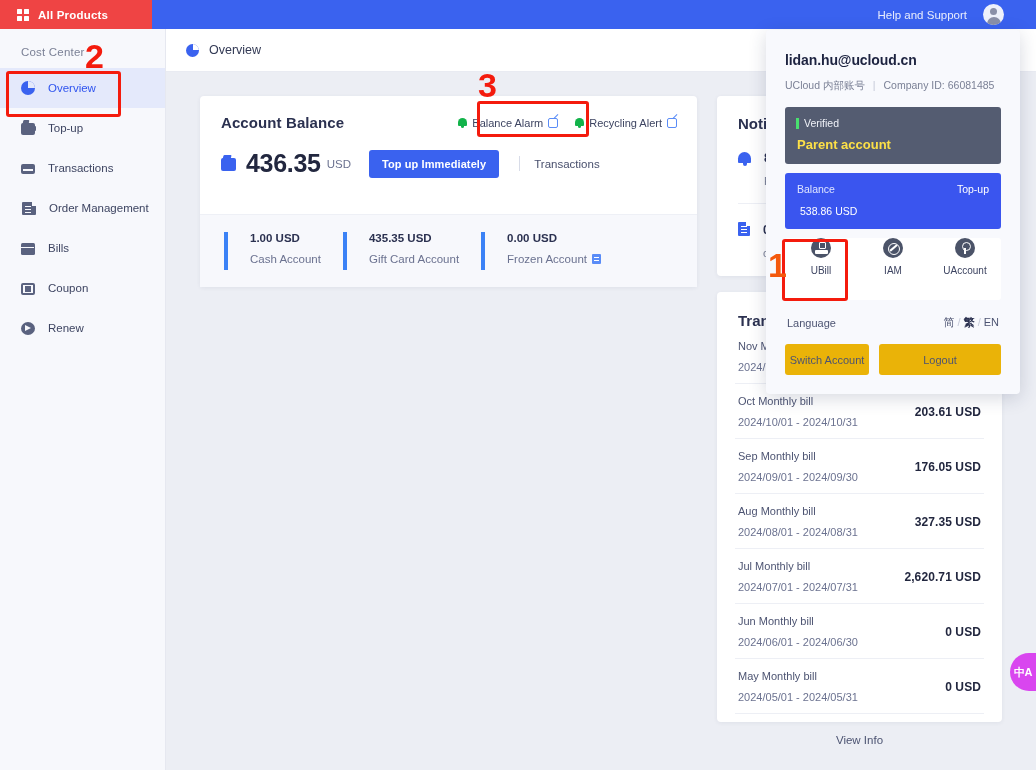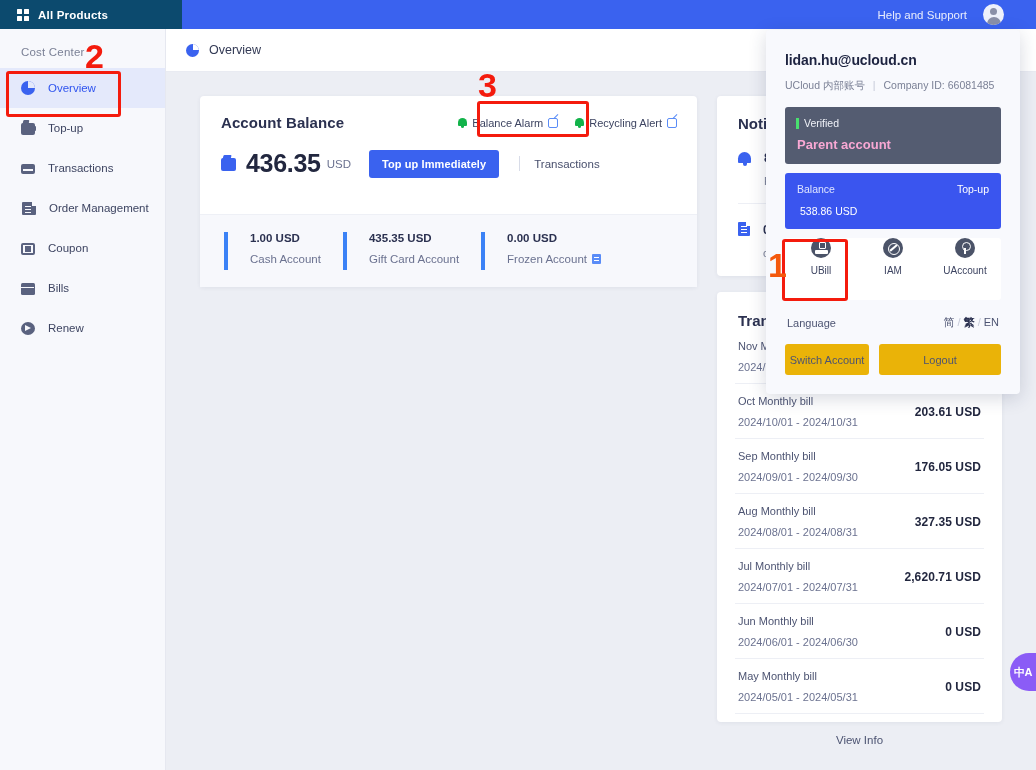--- a/index.html
+++ b/index.html
@@ -11,21 +11,21 @@
   }
   #app { position: relative; width: 1036px; height: 770px; }
 
   
   .topbar {
     position: absolute; top: 0; left: 0; width: 1036px; height: 29px;
     background: #3a62ef; display: flex; align-items: center;
     z-index: 40;
   }
   .allprod {
-    width: 182px; height: 29px; background: #0c4a6e;
+    width: 152px; height: 29px; background: #ef4444;
     display: flex; align-items: center; gap: 9px; padding-left: 17px;
     color: #fff; font-size: 11.5px; font-weight: 600; letter-spacing: .2px;
     cursor: pointer;
   }
   .grid-icon { display: grid; grid-template-columns: 5px 5px; grid-template-rows: 5px 5px; gap: 2px; }
   .grid-icon i { background: #fff; border-radius: .5px; display: block; }
   .topbar-right {
     margin-left: auto; display: flex; align-items: center; gap: 16px;
     padding-right: 32px;
   }
@@ -171,21 +171,21 @@
     z-index: 50; padding: 0 19px;
   }
   .acct-email { font-size:14px; font-weight:bold; color:#1d2340; padding-top:22px; letter-spacing:-.1px; }
   .acct-meta { font-size:10.5px; color:#7b8196; margin-top:11px; }
   .acct-meta .sep { color:#c5c9d8; margin:0 5px; }
   .verif-box {
     margin-top:14px; background:#545c71; border-radius:3px; height:57px; padding:10px 0 0 11px; position:relative;
   }
   .verif-tag { font-size:10.5px; color:#f0f2f8; padding-left:8px; position:relative; }
   .verif-tag::before { content:""; position:absolute; left:0; top:1px; width:2.5px; height:11px; background:#49e06f; }
-  .verif-main { font-size:13px; font-weight:bold; color:#f9a8d4; margin-top:8px; padding-left:1px; }
+  .verif-main { font-size:13px; font-weight:bold; color:#fde047; margin-top:8px; padding-left:1px; }
   .balance-box {
     margin-top:9px; background:#3a55ef; border-radius:3px; height:56px; padding:10px 12px 0 12px;
   }
   .bb-head { display:flex; align-items:center; }
   .bb-label { font-size:10.5px; color:#dfe5ff; }
   .bb-topup { margin-left:auto; font-size:10.5px; color:#fff; cursor:pointer; }
   .bb-amt { margin-top:6px; font-size:15px; font-weight:bold; color:#fff; }
   .bb-amt span { font-size:10.5px; font-weight:normal; margin-left:3px; }
 
   .svcrow { display:flex; background:#fff; border-radius:3px; margin-top:9px; height:62px; }
@@ -218,21 +218,21 @@
 
   
   .anno-box { position:absolute; border:3px solid #f41b0d; border-radius:3px; z-index:70; pointer-events:none; }
   .anno-num { position:absolute; font-size:34px; font-weight:bold; color:#f41b0d;
     font-family:"Liberation Sans", sans-serif; z-index:71; pointer-events:none; line-height:1; }
   .anno-num.orange { color:#f4590d; }
 
   
   .transbtn {
     position:absolute; right:0; top:653px; width:26px; height:38px;
-    background:#8b5cf6; border-radius:19px 0 0 19px; z-index:60;
+    background:#d946ef; border-radius:19px 0 0 19px; z-index:60;
     display:flex; align-items:center; justify-content:center; cursor:pointer;
   }
   .transbtn .tg { font-size:11px; color:#fff; font-weight:bold; letter-spacing:-.5px; }
 </style>
 </head>
 <body>
 
 <div id="app">
 
   <div class="topbar">
@@ -267,26 +267,26 @@
     </div>
     <div class="side-item">
       <span class="sicon ic-card"></span>
       <span class="lbl">Transactions</span>
     </div>
     <div class="side-item">
       <span class="sicon ic-doc"></span>
       <span class="lbl">Order Management</span>
     </div>
     <div class="side-item">
+      <span class="sicon ic-bill"></span>
+      <span class="lbl">Bills</span>
+    </div>
+    <div class="side-item">
       <span class="sicon ic-coupon"></span>
       <span class="lbl">Coupon</span>
-    </div>
-    <div class="side-item">
-      <span class="sicon ic-bill"></span>
-      <span class="lbl">Bills</span>
     </div>
     <div class="side-item">
       <span class="sicon ic-renew"></span>
       <span class="lbl">Renew</span>
     </div>
   </div>
 
   <div class="crumbbar">
     <span class="crumb-icon"></span>
     <span class="crumb-text">Overview</span>

